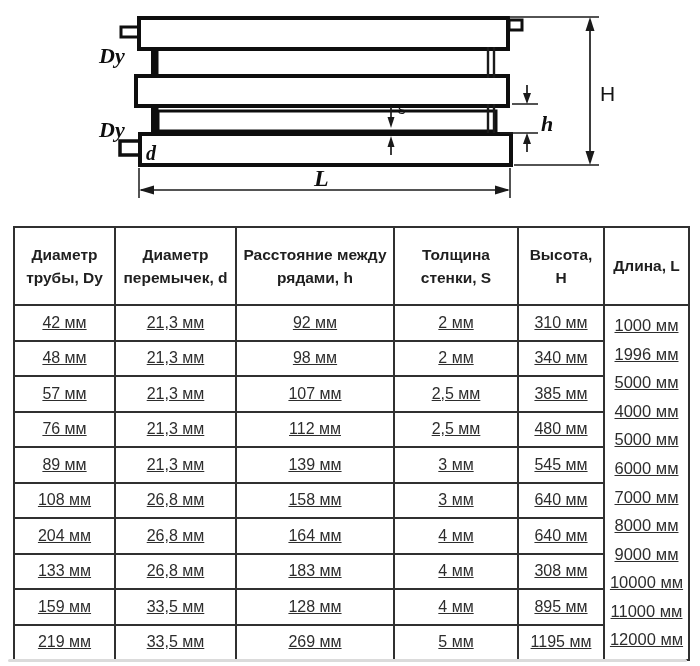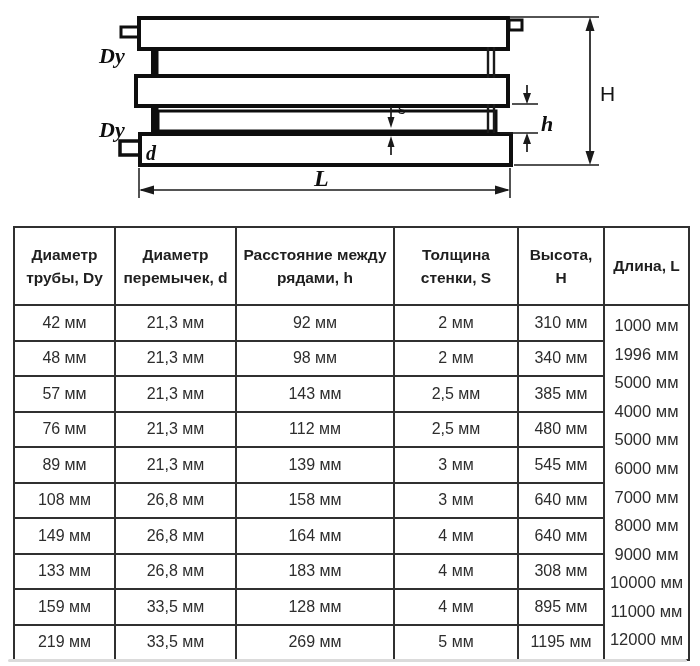--- a/index.html
+++ b/index.html
@@ -52,20 +52,21 @@
   .spec-table th {
     height: 76px;
     font-size: 15.5px;
     font-weight: bold;
     line-height: 1.5;
     color: #1f1f1f;
   }
   .spec-table td {
     height: 33.5px;
     font-size: 16px;
+    text-decoration: underline;
   }
   .length-cell { padding: 0; }
   .length-list {
     display: flex;
     flex-direction: column;
     justify-content: space-between;
     align-items: center;
     font-size: 16.5px;
     line-height: 28.6px;
     color: #2d2d2d;
@@ -195,21 +196,21 @@
       <tr>
         <td>48 мм</td>
         <td>21,3 мм</td>
         <td>98 мм</td>
         <td>2 мм</td>
         <td>340 мм</td>
       </tr>
       <tr>
         <td>57 мм</td>
         <td>21,3 мм</td>
-        <td>143 мм</td>
+        <td>107 мм</td>
         <td>2,5 мм</td>
         <td>385 мм</td>
       </tr>
       <tr>
         <td>76 мм</td>
         <td>21,3 мм</td>
         <td>112 мм</td>
         <td>2,5 мм</td>
         <td>480 мм</td>
       </tr>
@@ -221,21 +222,21 @@
         <td>545 мм</td>
       </tr>
       <tr>
         <td>108 мм</td>
         <td>26,8 мм</td>
         <td>158 мм</td>
         <td>3 мм</td>
         <td>640 мм</td>
       </tr>
       <tr>
-        <td>149 мм</td>
+        <td>204 мм</td>
         <td>26,8 мм</td>
         <td>164 мм</td>
         <td>4 мм</td>
         <td>640 мм</td>
       </tr>
       <tr>
         <td>133 мм</td>
         <td>26,8 мм</td>
         <td>183 мм</td>
         <td>4 мм</td>

